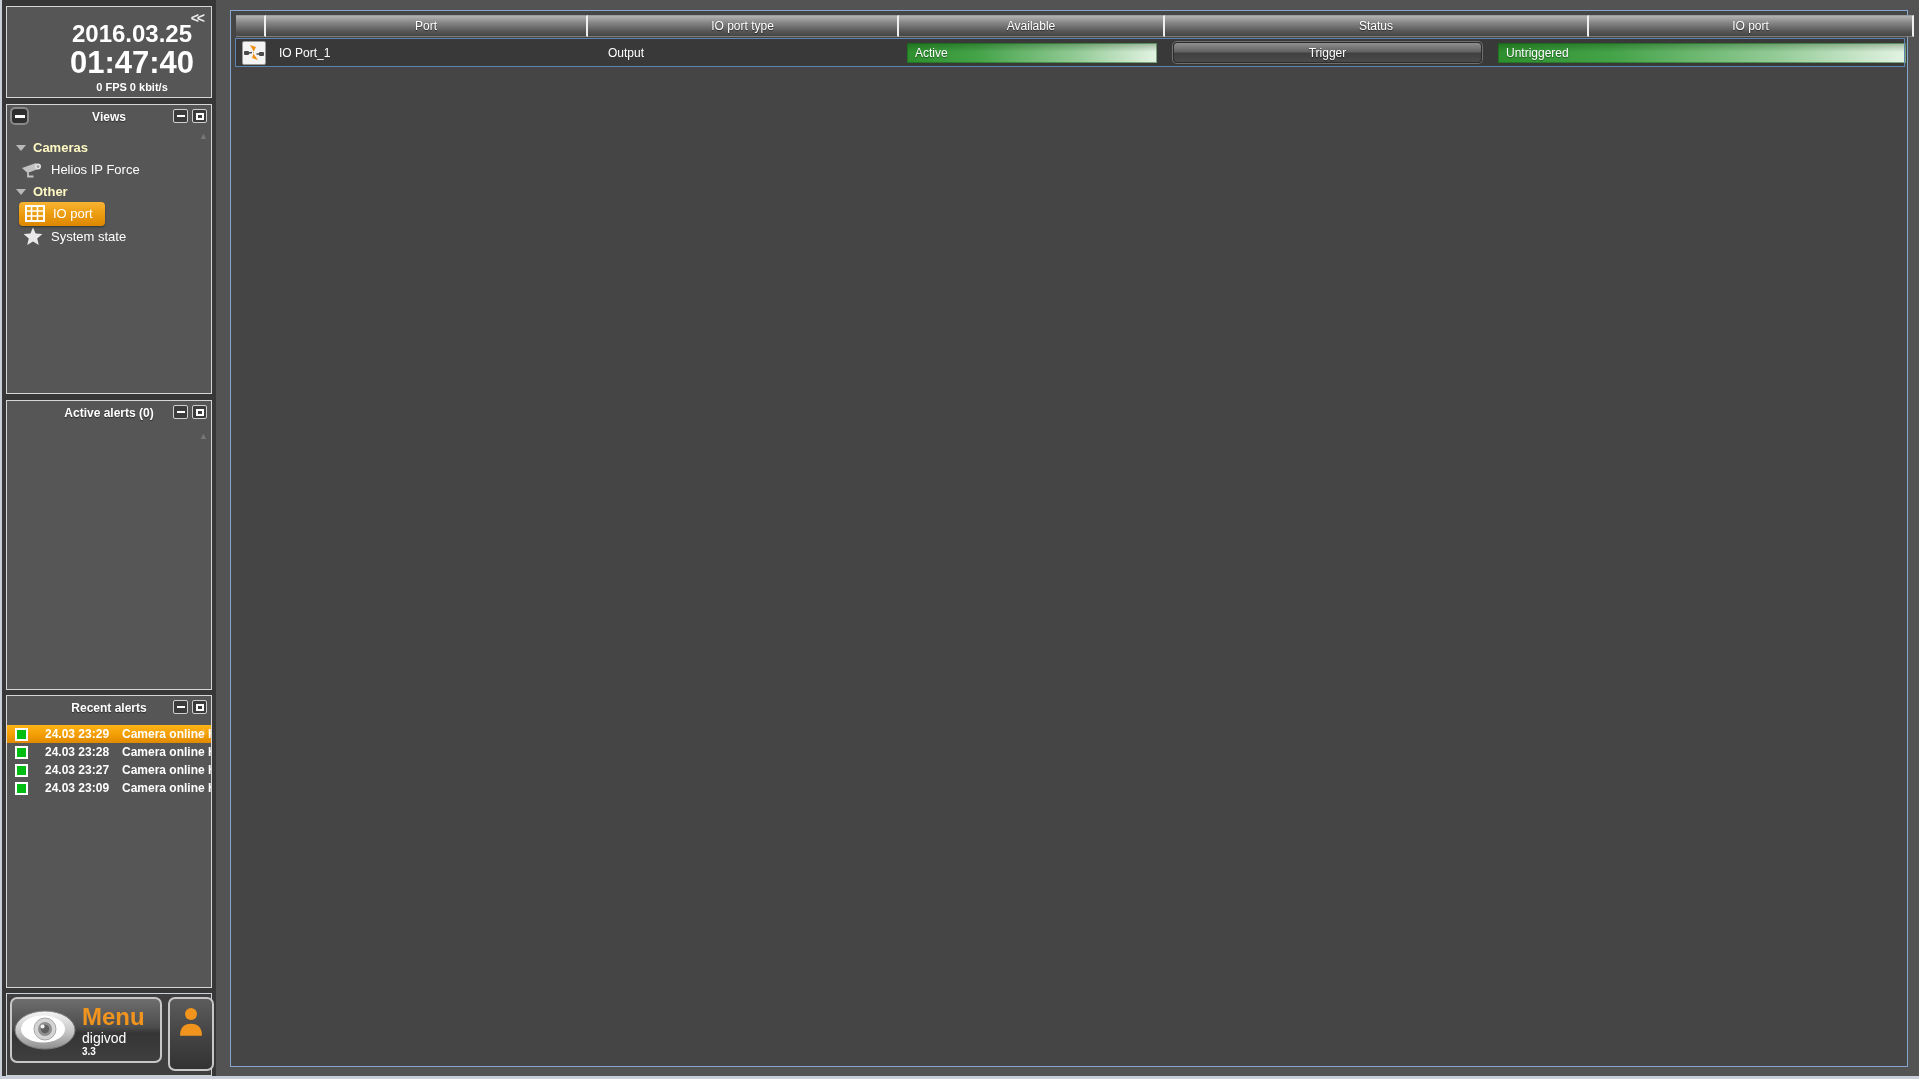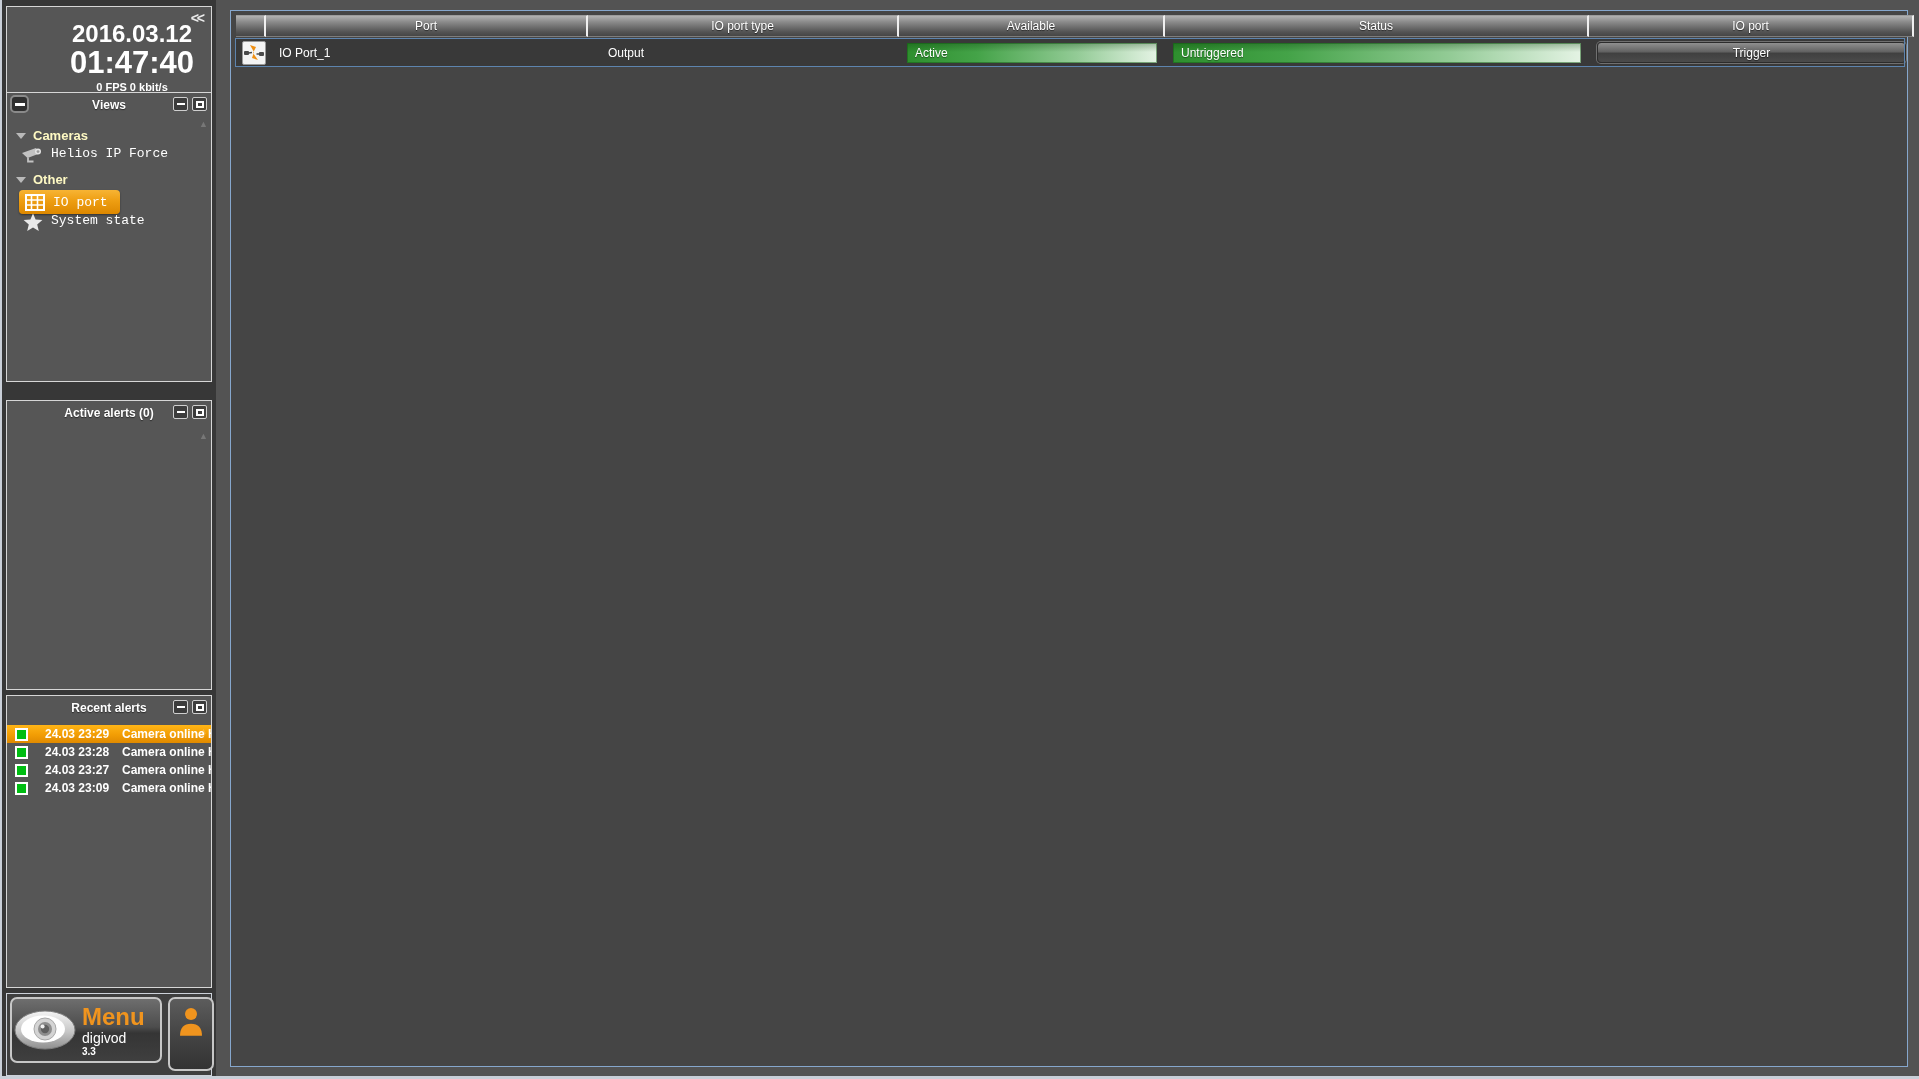--- a/index.html
+++ b/index.html
@@ -46,31 +46,31 @@
   .collapse-btn {
     position:absolute; right:8px; top:3px; font-size:14px; font-weight:bold;
     color:#ececec; letter-spacing:-2px; cursor:pointer;
   }
   .clock-inner { margin-left:46px; margin-top:14px; }
   .clock-date { font-size:24px; font-weight:bold; line-height:26px; }
   .clock-time { font-size:31px; font-weight:bold; line-height:32px; }
   .clock-stats { font-size:11px; font-weight:bold; margin-top:2px; }
 
   
-  .views-panel { top:92px; height:290px; }
+  .views-panel { top:104px; height:290px; }
   .tree { position:relative; padding-top:8px; }
   .tree-group {
     display:flex; align-items:center; height:21px; padding-left:9px; cursor:pointer;
   }
   .expander {
     width:0; height:0; border-left:5px solid transparent; border-right:5px solid transparent;
     border-top:6px solid #b9b9b9; margin-right:7px; flex:0 0 auto;
   }
   .group-label { font-size:13px; font-weight:bold; color:#fef9c3; }
-  .tree-item { display:flex; height:23px; padding-left:14px; cursor:pointer;font-family:Liberation Mono, monospace; }
+  .tree-item { display:flex; align-items:center; height:23px; padding-left:14px; cursor:pointer; }
   .tree-item .icon { width:24px; height:18px; margin-right:6px; flex:0 0 auto; display:flex; align-items:center; justify-content:center; }
   .tree-item-label { font-size:13px; color:#fff; }
   .tree-item.selected { padding-left:12px; }
   .sel-pill {
     display:flex; align-items:center; height:24px; padding:0 12px 0 5px;
     background:linear-gradient(180deg,#f7b434 0%,#ee9e12 45%,#dd8800 100%);
     border-radius:4px; box-shadow:0 1px 2px rgba(0,0,0,.4);
   }
   .sel-pill .icon { width:22px; height:18px; margin-right:7px; display:flex; align-items:center; justify-content:center; }
 
@@ -161,21 +161,21 @@
   }
 </style>
 </head>
 <body>
 
 <div class="sidebar">
 
   <section class="panel clock-panel">
     <div class="collapse-btn">&lt;&lt;</div>
     <div class="clock-inner">
-      <div class="clock-date">2016.03.12</div>
+      <div class="clock-date">2016.03.25</div>
       <div class="clock-time">01:47:40</div>
       <div class="clock-stats">0 FPS 0 kbit/s</div>
     </div>
   </section>
 
   <section class="panel views-panel">
     <div class="panel-header">
       <div class="pin-btn">
           <span class="glyph-minus"></span>
         </div>
@@ -336,22 +336,22 @@
             <path d="M7 2 L13 4 L10 10 L15 17 L9 15 L11 9 Z" fill="#ef8f12"></path>
             <path d="M5.5 10 L9 9.5 M13.5 11 L17 11" stroke="#4a4a4a" stroke-width="1.6"></path>
           </svg>
         </span>
       </div>
       <div class="td c1">IO Port_1</div>
       <div class="td c2">Output</div>
       <div class="td c3">
           <div class="statusbar">Active</div>
         </div>
+      <div class="td c5">
+          <button class="trigger-btn">Trigger</button>
+        </div>
       <div class="td c4">
           <div class="statusbar">Untriggered</div>
         </div>
-      <div class="td c5">
-          <button class="trigger-btn">Trigger</button>
-        </div>
       <div class="td c6"></div>
     </div>
   </div>
 </div>
 
 </body></html>

